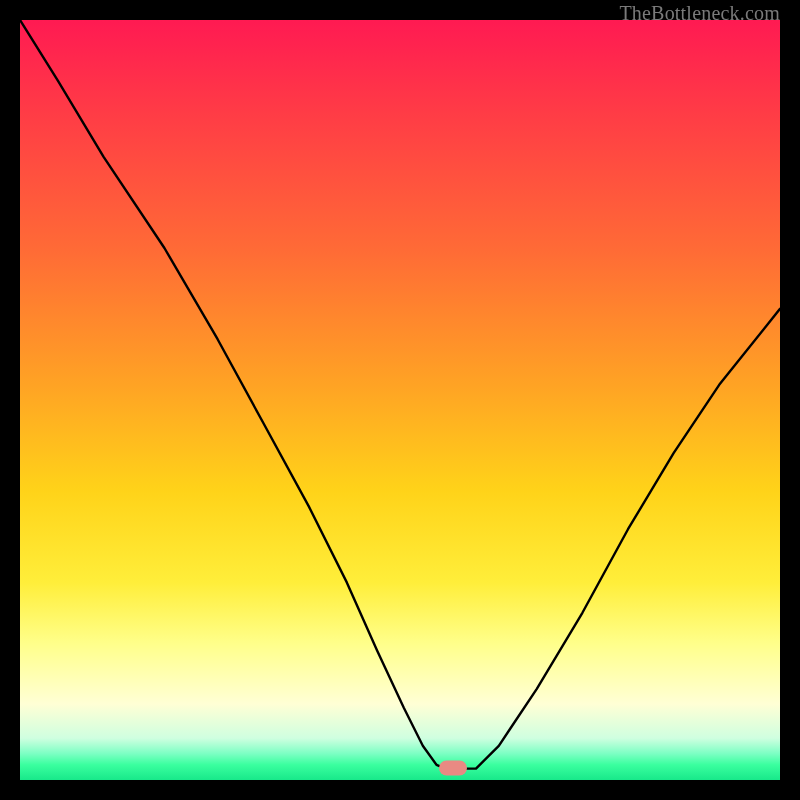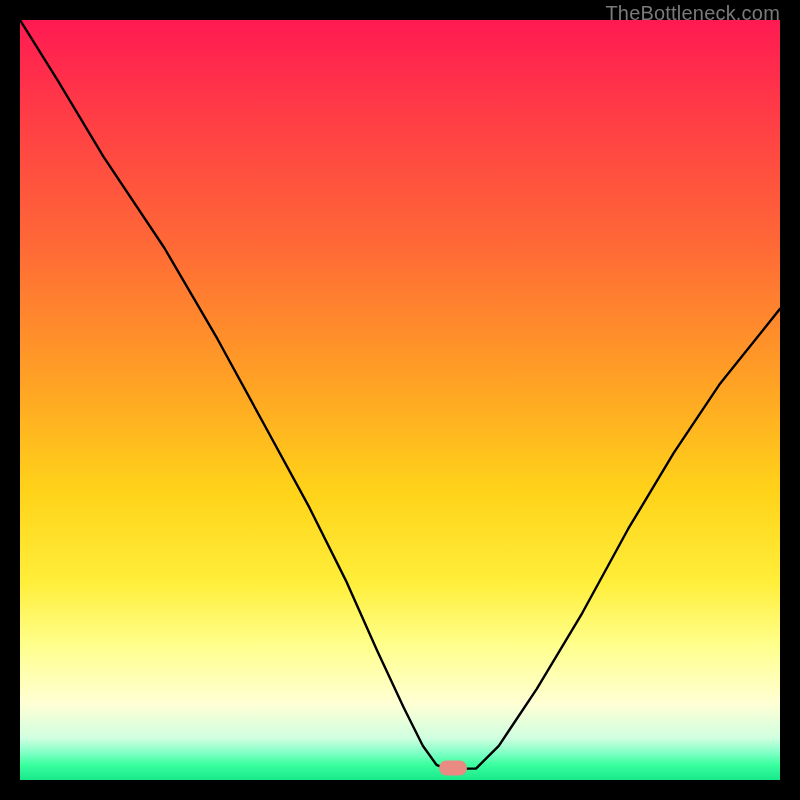--- a/index.html
+++ b/index.html
@@ -58,21 +58,21 @@
     width: 28px;
     height: 15px;
     background: #e98a83;
     border-radius: 8px;
     transform: translate(-50%, -50%);
   }
   .watermark {
     position: absolute;
     top: 2px;
     right: 20px;
-    font-family: Liberation Sans, sans-serif;
+    font-family: Liberation Serif, serif;
     font-size: 20px;
     color: #7a7a7a;
     letter-spacing: 0.2px;
     user-select: none;
   }
 </style>
 </head>
 <body>
 
 <div class="frame">

